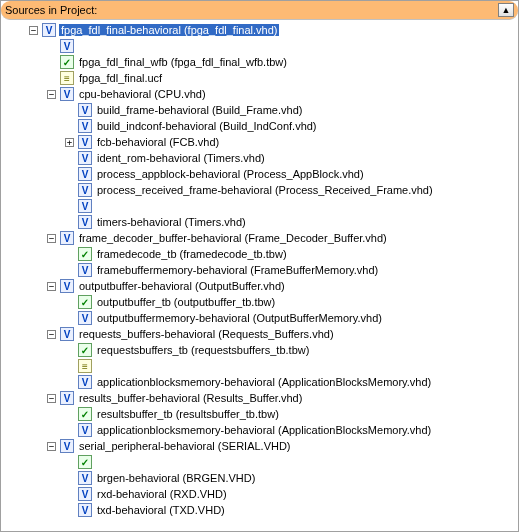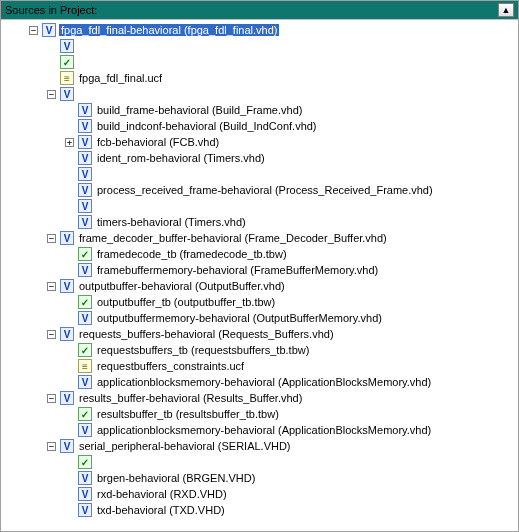--- a/index.html
+++ b/index.html
@@ -14,27 +14,28 @@
   }
   .panel {
     width: 519px;
     height: 532px;
     border: 1px solid #a0a0a0;
     background: #fff;
     display: flex;
     flex-direction: column;
   }
   .header {
-    background: #0f766e;
+    background: #fdba74;
     padding: 2px 4px;
     font-size: 11px;
     border-bottom: 1px solid #c0c0c0;
     display: flex;
     align-items: center;
     justify-content: space-between;
+    border-radius: 9px;
   }
   .header-title { color: #000; }
   .header-btn {
     width: 16px; height: 14px;
     border: 1px solid #808080;
     background: linear-gradient(#fff,#e0e0e0);
     display:flex; align-items:center; justify-content:center;
     font-size:9px;
   }
   .tree {
@@ -96,31 +97,33 @@
       </div>
       <div class="node">
         <span class="indent" style="width: 44px;"></span>
         <span class="toggle leaf"></span>
         <span class="ficon v">V</span>
       </div>
       <div class="node">
         <span class="indent" style="width: 44px;"></span>
         <span class="toggle leaf"></span>
         <span class="ficon tbw">✓</span>
+        <span class="label">fpga_fdl_final_wfb (fpga_fdl_final_wfb.tbw)</span>
       </div>
       <div class="node">
         <span class="indent" style="width: 44px;"></span>
         <span class="toggle leaf"></span>
         <span class="ficon ucf">≡</span>
         <span class="label">fpga_fdl_final.ucf</span>
       </div>
       <div class="node">
         <span class="indent" style="width: 44px;"></span>
         <span class="toggle">−</span>
         <span class="ficon v">V</span>
+        <span class="label">cpu-behavioral (CPU.vhd)</span>
       </div>
       <div class="node">
         <span class="indent" style="width: 62px;"></span>
         <span class="toggle leaf"></span>
         <span class="ficon v">V</span>
         <span class="label">build_frame-behavioral (Build_Frame.vhd)</span>
       </div>
       <div class="node">
         <span class="indent" style="width: 62px;"></span>
         <span class="toggle leaf"></span>
@@ -136,20 +139,21 @@
       <div class="node">
         <span class="indent" style="width: 62px;"></span>
         <span class="toggle leaf"></span>
         <span class="ficon v">V</span>
         <span class="label">ident_rom-behavioral (Timers.vhd)</span>
       </div>
       <div class="node">
         <span class="indent" style="width: 62px;"></span>
         <span class="toggle leaf"></span>
         <span class="ficon v">V</span>
+        <span class="label">process_appblock-behavioral (Process_AppBlock.vhd)</span>
       </div>
       <div class="node">
         <span class="indent" style="width: 62px;"></span>
         <span class="toggle leaf"></span>
         <span class="ficon v">V</span>
         <span class="label">process_received_frame-behavioral (Process_Received_Frame.vhd)</span>
       </div>
       <div class="node">
         <span class="indent" style="width: 62px;"></span>
         <span class="toggle leaf"></span>
@@ -206,21 +210,20 @@
       <div class="node">
         <span class="indent" style="width: 62px;"></span>
         <span class="toggle leaf"></span>
         <span class="ficon tbw">✓</span>
         <span class="label">requestsbuffers_tb (requestsbuffers_tb.tbw)</span>
       </div>
       <div class="node">
         <span class="indent" style="width: 62px;"></span>
         <span class="toggle leaf"></span>
         <span class="ficon ucf">≡</span>
-        <span class="label">requestbuffers_constraints.ucf</span>
       </div>
       <div class="node">
         <span class="indent" style="width: 62px;"></span>
         <span class="toggle leaf"></span>
         <span class="ficon v">V</span>
         <span class="label">applicationblocksmemory-behavioral (ApplicationBlocksMemory.vhd)</span>
       </div>
       <div class="node">
         <span class="indent" style="width: 44px;"></span>
         <span class="toggle">−</span>

